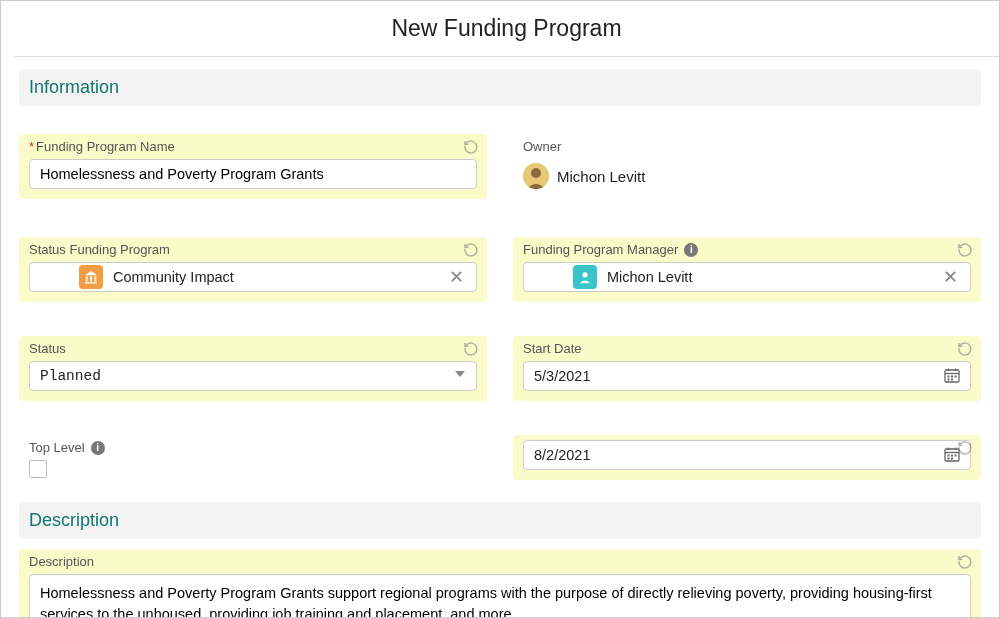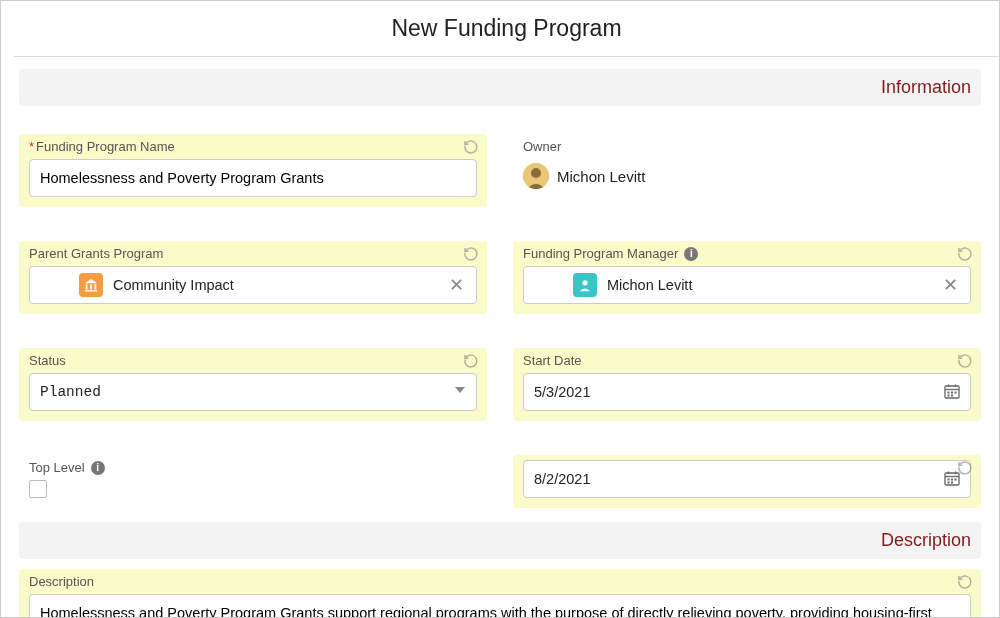--- a/index.html
+++ b/index.html
@@ -24,24 +24,23 @@
     color: #222;
   }
   .content {
     padding: 8px 18px;
   }
   .section-header {
     background: #f3f3f3;
     border-radius: 4px;
     padding: 8px 10px;
     font-size: 18px;
-    color: #7f1d1d;
+    color: #0f766e;
     margin-top: 4px;
     margin-bottom: 10px;
-    text-align: right;
   }
   .form-row {
     display: flex;
     gap: 26px;
     margin-bottom: 6px;
     margin-top: 28px;
   }
   .col {
     flex: 1;
     min-width: 0;
@@ -92,21 +91,21 @@
   }
   .text-input, .select-input, .lookup-pill, .date-input {
     width: 100%;
     background: #fff;
     border: 1px solid #ccc;
     border-radius: 4px;
     font-size: 14.5px;
     padding: 8px 10px;
     display: flex;
     align-items: center;
-    height: 38px;
+    height: 30px;
   }
   .select-input { justify-content: space-between; cursor: pointer; font-family: Liberation Mono, monospace; }
   .lookup-pill { gap: 8px; justify-content: space-between; }
   .lookup-left { display: flex; align-items: center; gap: 10px; padding-left: 39px; }
   .lookup-icon {
     width: 24px; height: 24px; border-radius: 4px;
     display: flex; align-items: center; justify-content: center;
     flex-shrink: 0;
   }
   .lookup-icon.orange { background: #f39c42; }
@@ -200,21 +199,21 @@
           </span>
           <span>Michon Levitt</span>
         </div>
       </div>
     </div>
   </div>
 
   <div class="form-row">
     <div class="col">
       <div class="field-wrapper">
-        <div class="field-label">Parent Grants Program</div>
+        <div class="field-label">Status Funding Program</div>
         <span class="undo-icon">
           <svg viewBox="0 0 24 24" width="16" height="16" fill="none" stroke="#777" stroke-width="2.2">
               <path d="M3 10 A9 9 0 1 0 6 5 L3 8"></path>
               <polyline points="3,3 3,8 8,8"></polyline>
             </svg>
         </span>
         <div class="lookup-pill">
           <div class="lookup-left">
             <span class="lookup-icon orange">
               <svg width="14" height="14" viewBox="0 0 16 16" fill="#fff">

